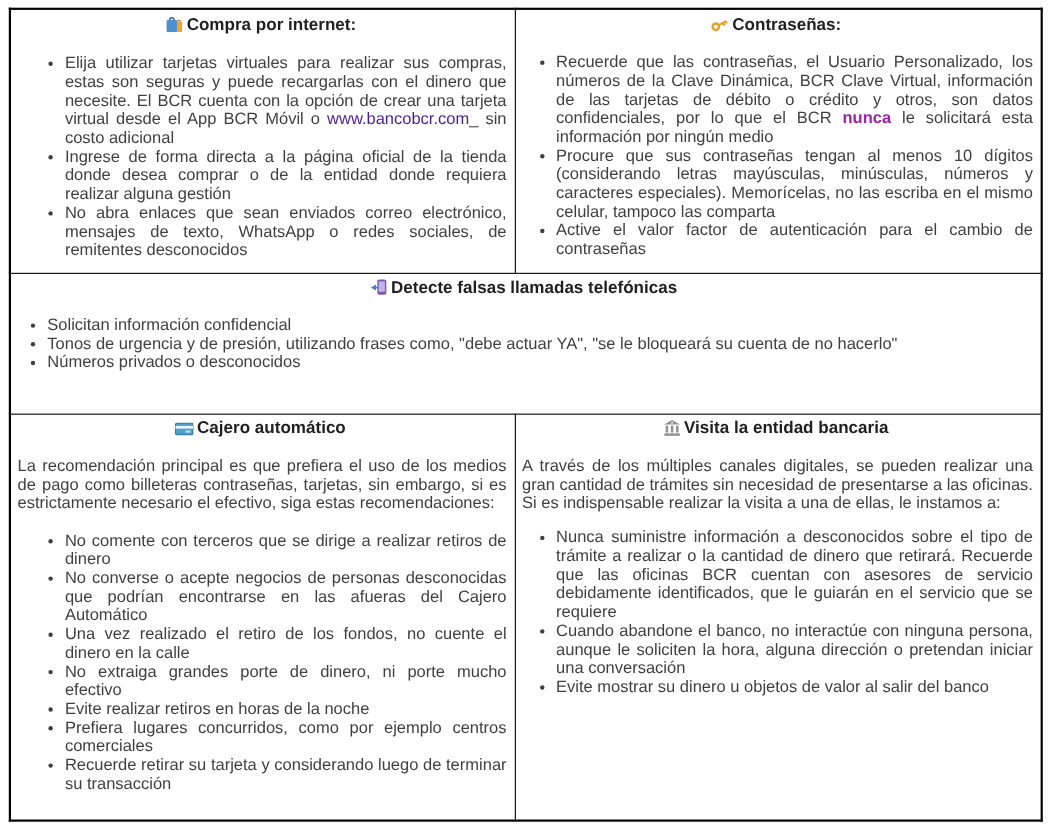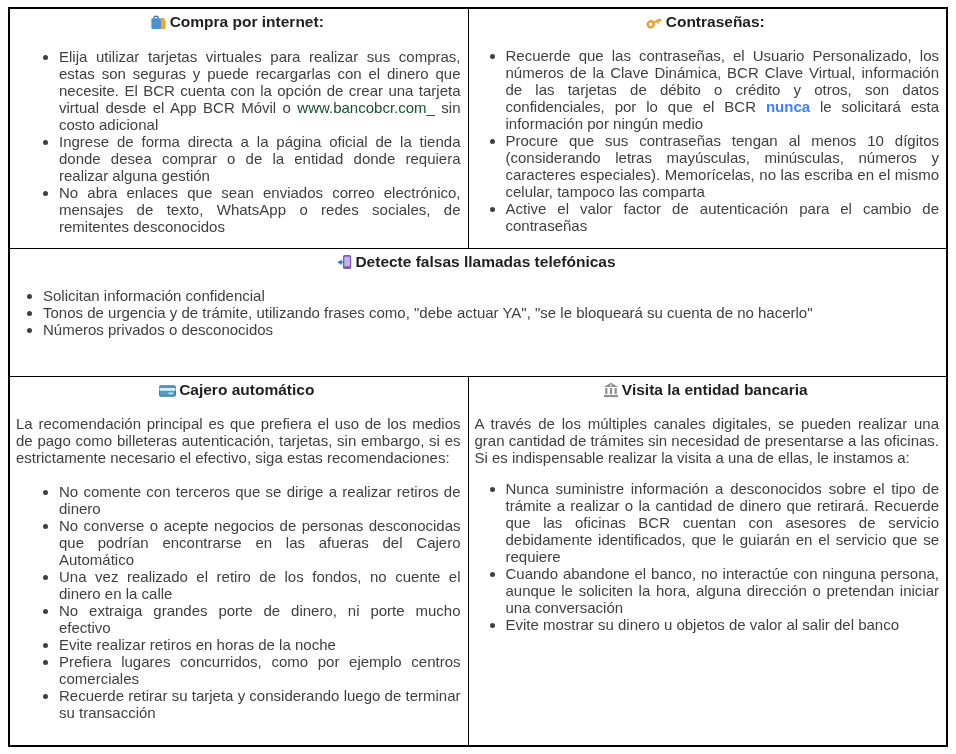--- a/index.html
+++ b/index.html
@@ -61,24 +61,24 @@
   .just li, p.intro {
     text-align: justify;
   }
   p.intro {
     margin: 14px 0 0 3px;
   }
   ul.after-intro {
     margin-top: 17px;
   }
   .link {
-    color: #14532d;
+    color: #4c1d95;
     cursor: pointer;
   }
-  .bold { font-weight: bold; color: #3b82f6; }
+  .bold { font-weight: bold; color: #a21caf; }
 </style>
 </head>
 <body>
 
 <div class="page">
   <table class="tips-table">
     <colgroup>
         <col style="width:459px">
         <col style="width:479px">
       </colgroup>
@@ -129,38 +129,38 @@
             <svg width="16" height="16" viewBox="0 0 16 16">
               <rect x="7" y="1" width="8.2" height="14" rx="1.6" fill="#7d5bb5"></rect>
               <rect x="8.3" y="2.8" width="5.6" height="9.4" fill="#c3b2e6"></rect>
               <path d="M5.8 5.6 L1.2 8.3 L5.8 11 Z" fill="#3f7fd6"></path>
               <rect x="4.6" y="7.5" width="2.8" height="1.6" fill="#3f7fd6"></rect>
             </svg>
           </span><span>Detecte falsas llamadas telefónicas</span>
         </div>
         <ul class="bullets narrow" style="padding-left:30px">
           <li>Solicitan información confidencial</li>
-          <li>Tonos de urgencia y de trámite, utilizando frases como, "debe actuar YA", "se le bloqueará su cuenta de no hacerlo"</li>
+          <li>Tonos de urgencia y de presión, utilizando frases como, "debe actuar YA", "se le bloqueará su cuenta de no hacerlo"</li>
           <li>Números privados o desconocidos</li>
         </ul>
       </td>
     </tr>
 
     <tr style="height:370px">
       <td class="cell just">
         <div class="hdr">
           <span class="ico">
             <svg width="17" height="14" viewBox="0 0 18 14">
               <rect x="0.5" y="1.5" width="17" height="11" rx="1.6" fill="#4e9fca" stroke="#2d7199" stroke-width="1"></rect>
               <rect x="0.5" y="4" width="17" height="2.6" fill="#eaf4fa"></rect>
               <rect x="10" y="8.5" width="5" height="2" fill="#bfe0ef"></rect>
             </svg>
           </span><span>Cajero automático</span>
         </div>
-        <p class="intro">La recomendación principal es que prefiera el uso de los medios de pago como billeteras autenticación, tarjetas, sin embargo, si es estrictamente necesario el efectivo, siga estas recomendaciones:</p>
+        <p class="intro">La recomendación principal es que prefiera el uso de los medios de pago como billeteras contraseñas, tarjetas, sin embargo, si es estrictamente necesario el efectivo, siga estas recomendaciones:</p>
         <ul class="bullets after-intro">
           <li>No comente con terceros que se dirige a realizar retiros de dinero</li>
           <li>No converse o acepte negocios de personas desconocidas que podrían encontrarse en las afueras del Cajero Automático</li>
           <li>Una vez realizado el retiro de los fondos, no cuente el dinero en la calle</li>
           <li>No extraiga grandes porte de dinero, ni porte mucho efectivo</li>
           <li>Evite realizar retiros en horas de la noche</li>
           <li>Prefiera lugares concurridos, como por ejemplo centros comerciales</li>
           <li>Recuerde retirar su tarjeta y considerando luego de terminar su transacción</li>
         </ul>
       </td>

